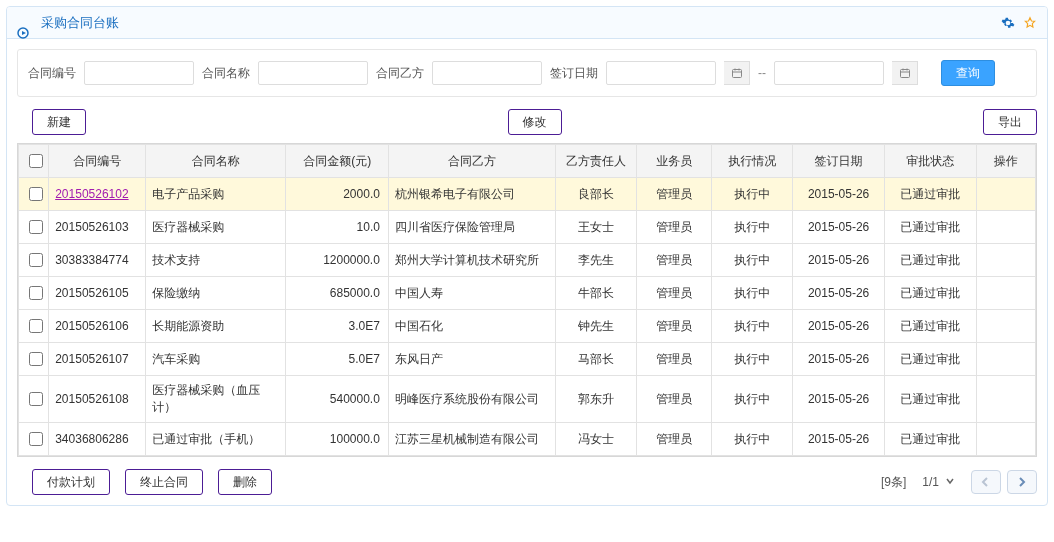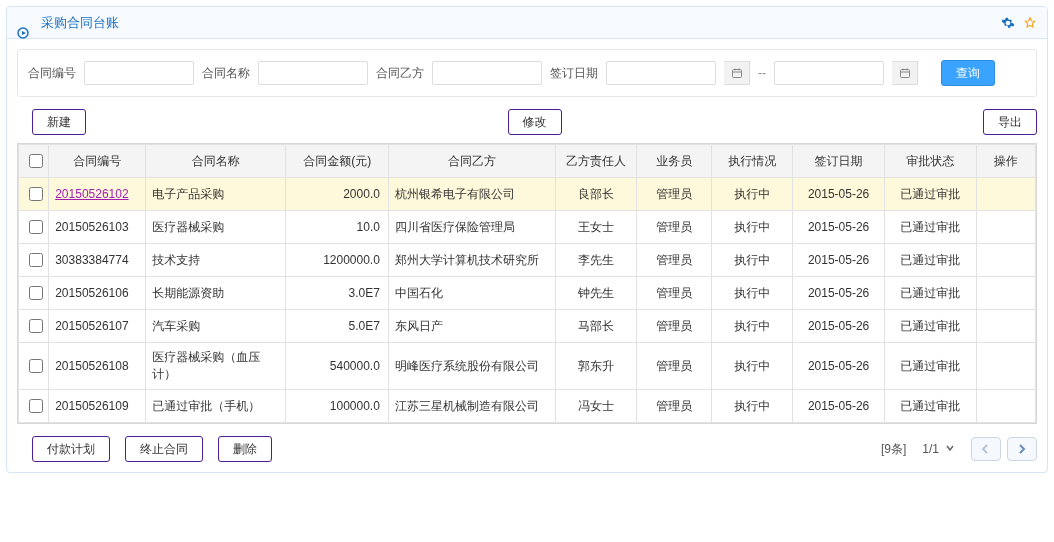--- a/index.html
+++ b/index.html
@@ -169,20 +169,33 @@
                 <td class="left">郑州大学计算机技术研究所</td>
                 <td>李先生</td>
                 <td>管理员</td>
                 <td>执行中</td>
                 <td>2015-05-26</td>
                 <td>已通过审批</td>
                 <td></td>
               </tr>
               <tr>
                 <td><input type="checkbox" style=""></td>
+                <td class="left"><span>20150526105</span></td>
+                <td class="left">保险缴纳</td>
+                <td class="right">685000.0</td>
+                <td class="left">中国人寿</td>
+                <td>牛部长</td>
+                <td>管理员</td>
+                <td>执行中</td>
+                <td>2015-05-26</td>
+                <td>已通过审批</td>
+                <td></td>
+              </tr>
+              <tr>
+                <td><input type="checkbox" style=""></td>
                 <td class="left"><span>20150526106</span></td>
                 <td class="left">长期能源资助</td>
                 <td class="right">3.0E7</td>
                 <td class="left">中国石化</td>
                 <td>钟先生</td>
                 <td>管理员</td>
                 <td>执行中</td>
                 <td>2015-05-26</td>
                 <td>已通过审批</td>
                 <td></td>
@@ -208,21 +221,21 @@
                 <td class="left">明峰医疗系统股份有限公司</td>
                 <td>郭东升</td>
                 <td>管理员</td>
                 <td>执行中</td>
                 <td>2015-05-26</td>
                 <td>已通过审批</td>
                 <td></td>
               </tr>
               <tr>
                 <td><input type="checkbox" style=""></td>
-                <td class="left"><span>20150526109</span></td>
+                <td class="left"><span>34036806286</span></td>
                 <td class="left">已通过审批（手机）</td>
                 <td class="right">100000.0</td>
                 <td class="left">江苏三星机械制造有限公司</td>
                 <td>冯女士</td>
                 <td>管理员</td>
                 <td>执行中</td>
                 <td>2015-05-26</td>
                 <td>已通过审批</td>
                 <td></td>
               </tr>

